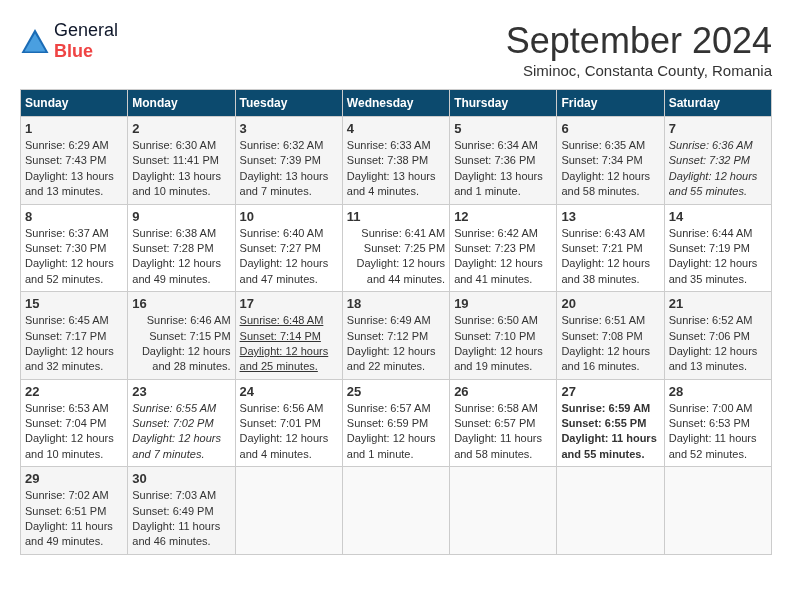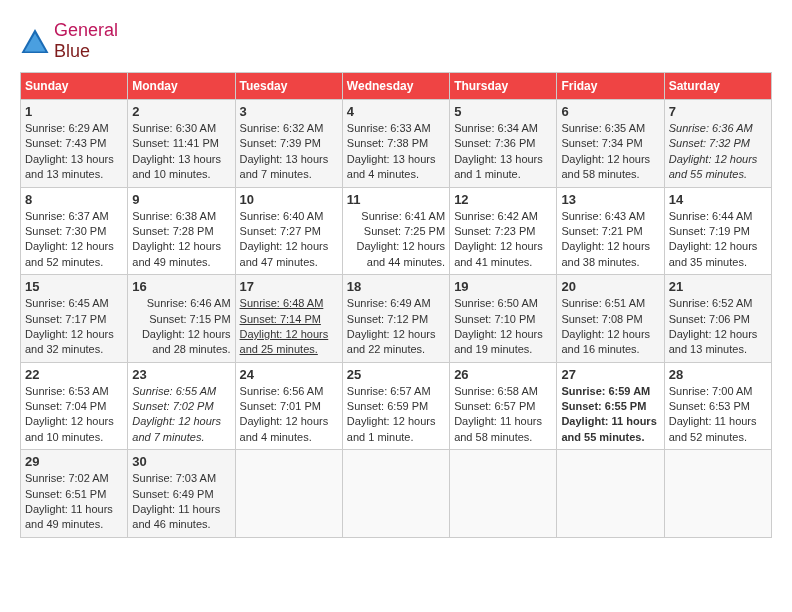--- a/index.html
+++ b/index.html
@@ -14,22 +14,22 @@
       display: flex;
       justify-content: space-between;
       align-items: flex-start;
       margin-bottom: 10px;
     }
     .logo {
       display: flex;
       align-items: center;
       gap: 4px;
     }
-    .logo-text-general { font-size: 18px; color: #be185d; font-weight: normal; margin-top: 28px; }
-    .logo-text-blue { font-size: 18px; color: #7f1d1d; font-weight: normal; }
+    .logo-text-general { font-size: 18px; color: #0f172a; font-weight: normal; margin-top: 28px; }
+    .logo-text-blue { font-size: 18px; color: #ef4444; font-weight: bold; }
     .logo-icon {
       width: 30px;
       height: 30px;
     }
     .title-area {
       text-align: right;
     }
     .month-title {
       font-size: 36px;
       color: #333;
@@ -38,21 +38,21 @@
     .subtitle {
       font-size: 15px;
       color: #333;
     }
     .calendar {
       width: 100%;
       border-collapse: collapse;
       font-size: 11px;
     }
     .calendar th {
-      background: #ef4444;
+      background: #0c4a6e;
       color: #fff;
       padding: 6px 4px;
       text-align: left;
       font-weight: bold;
       font-size: 12px;
       border: 1px solid #ccc;
     }
     .calendar td {
       border: 1px solid #ccc;
       vertical-align: top;
@@ -88,20 +88,24 @@
   <div class="logo">
     <svg class="logo-icon" viewBox="0 0 40 40">
       <polygon points="20,4 38,36 2,36" fill="#1a6bb5"></polygon>
       <polygon points="20,10 34,34 6,34" fill="#4a9fe0"></polygon>
     </svg>
     <div>
       <span class="logo-text-general">General</span><br>
       <span class="logo-text-blue">Blue</span>
     </div>
   </div>
+  <div class="title-area">
+    <div class="month-title">September 2024</div>
+    <div class="subtitle">Siminoc, Constanta County, Romania</div>
+  </div>
 </div>
 
 <table class="calendar">
   <thead>
     <tr id="header-row">
         <th>Sunday</th>
         <th>Monday</th>
         <th>Tuesday</th>
         <th>Wednesday</th>
         <th>Thursday</th>

